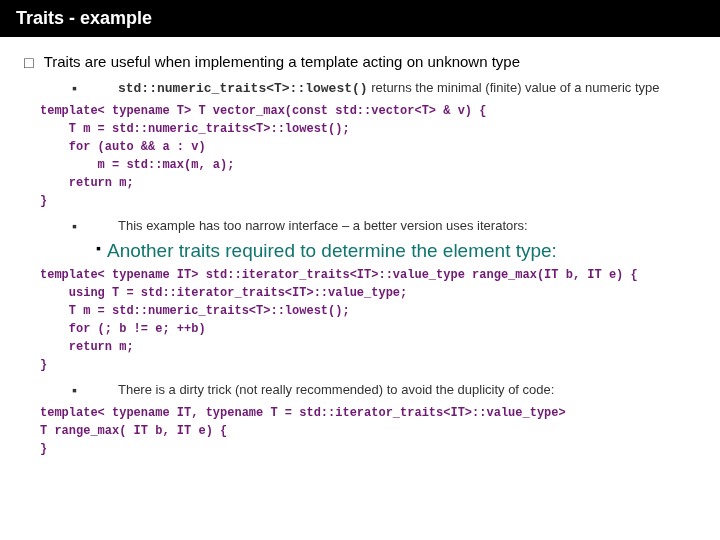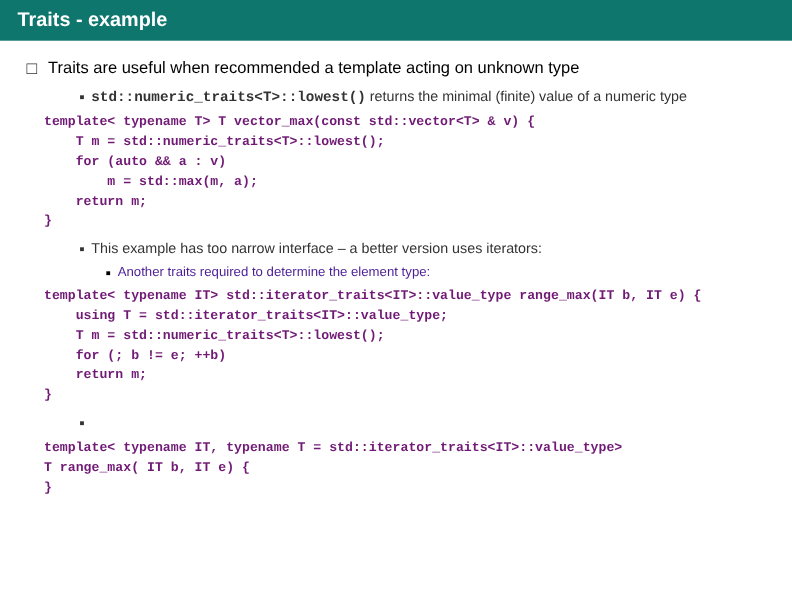--- a/index.html
+++ b/index.html
@@ -4,21 +4,21 @@
   <style>
     * { margin: 0; padding: 0; box-sizing: border-box; }
     body {
       font-family: Arial, sans-serif;
       background: #fff;
       width: 720px;
       height: 540px;
       overflow: hidden;
     }
     .header {
-      background: #0f766e;
+      background: #000000;
       color: white;
       padding: 8px 16px;
       font-size: 18px;
       font-weight: bold;
     }
     .content {
       padding: 16px 24px;
       font-size: 14px;
     }
     .bullet-main {
@@ -44,20 +44,21 @@
       align-items: flex-start;
     }
     .sub-bullet .dash {
       margin-right: 6px;
       flex-shrink: 0;
       color: #333;
     }
     .sub-bullet .sub-text {
       font-size: 13px;
       color: #333;
+      margin-left: 35px;
     }
     .sub-bullet .sub-text strong {
       font-weight: bold;
       font-family: 'Courier New', monospace;
       font-size: 13px;
     }
     .code-block {
       font-family: 'Courier New', monospace;
       font-size: 12px;
       color: #701a75;
@@ -73,40 +74,40 @@
       margin-left: 72px;
       margin-bottom: 4px;
       display: flex;
       align-items: flex-start;
     }
     .sub-sub-bullet .dash {
       margin-right: 6px;
       flex-shrink: 0;
     }
     .sub-sub-bullet .text {
-      font-size: 12px;
-      color: #4c1d95;
+      font-size: 19px;
+      color: #0f766e;
     }
     .section {
       margin-bottom: 4px;
     }
   </style>
 </head>
 <body>
 
 <div class="header">
   <span>Traits - example</span>
 </div>
 
 <div class="content">
 
   <div class="section">
     <div class="bullet-main">
       <span class="checkbox">□</span>
-      <span class="text">Traits are useful when recommended a template acting on unknown type</span>
+      <span class="text">Traits are useful when implementing a template acting on unknown type</span>
     </div>
 
     <div class="sub-bullet">
       <span class="dash">▪</span>
       <span class="sub-text">
         <strong>std::numeric_traits&lt;T&gt;::lowest()</strong><span> returns the minimal (finite) value of a numeric type</span>
       </span>
     </div>
 
     <div class="code-block">
@@ -136,20 +137,21 @@
       <div>&nbsp;&nbsp;&nbsp;&nbsp;T m = std::numeric_traits&lt;T&gt;::lowest();</div>
       <div>&nbsp;&nbsp;&nbsp;&nbsp;for (; b != e; ++b)</div>
       <div>&nbsp;&nbsp;&nbsp;&nbsp;return m;</div>
       <div>}</div>
     </div>
   </div>
 
   <div class="section">
     <div class="sub-bullet">
       <span class="dash">▪</span>
+      <span class="sub-text">There is a dirty trick (not really recommended) to avoid the duplicity of code:</span>
     </div>
 
     <div class="code-block">
       <div>template&lt; typename IT, typename T = std::iterator_traits&lt;IT&gt;::value_type&gt;</div>
       <div>T range_max( IT b, IT e) {</div>
       <div>}</div>
     </div>
   </div>
 
 </div>

